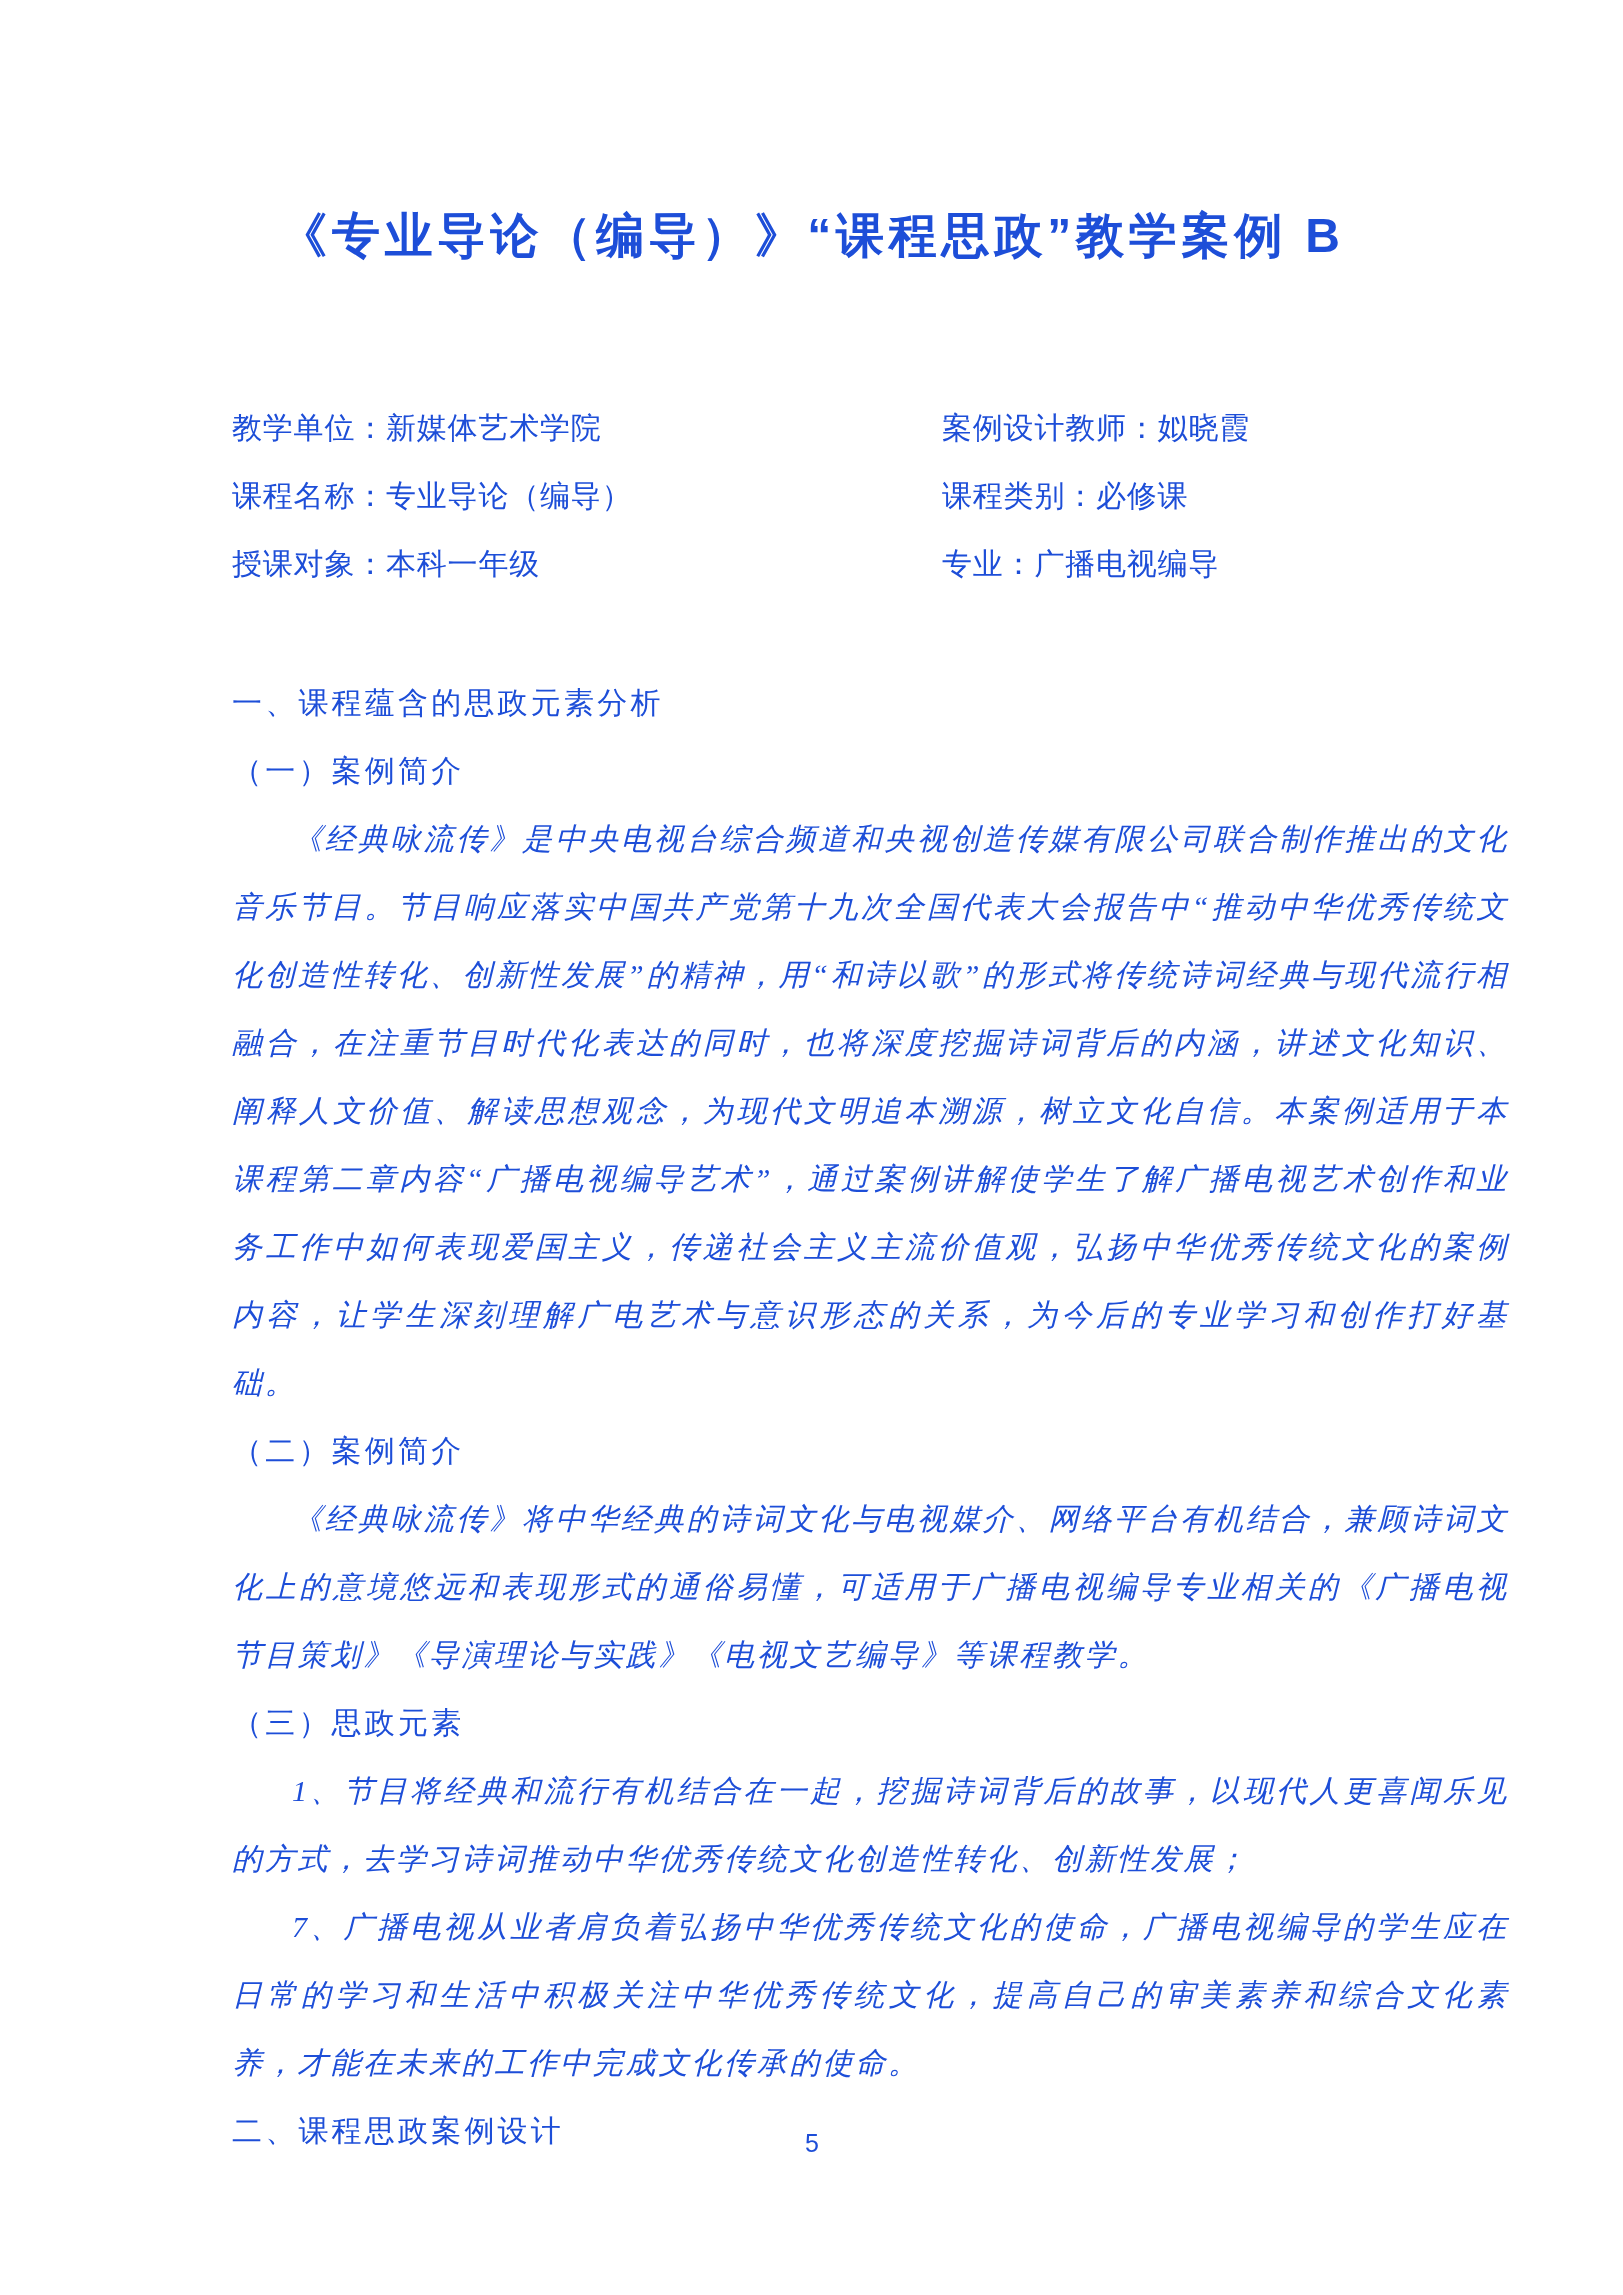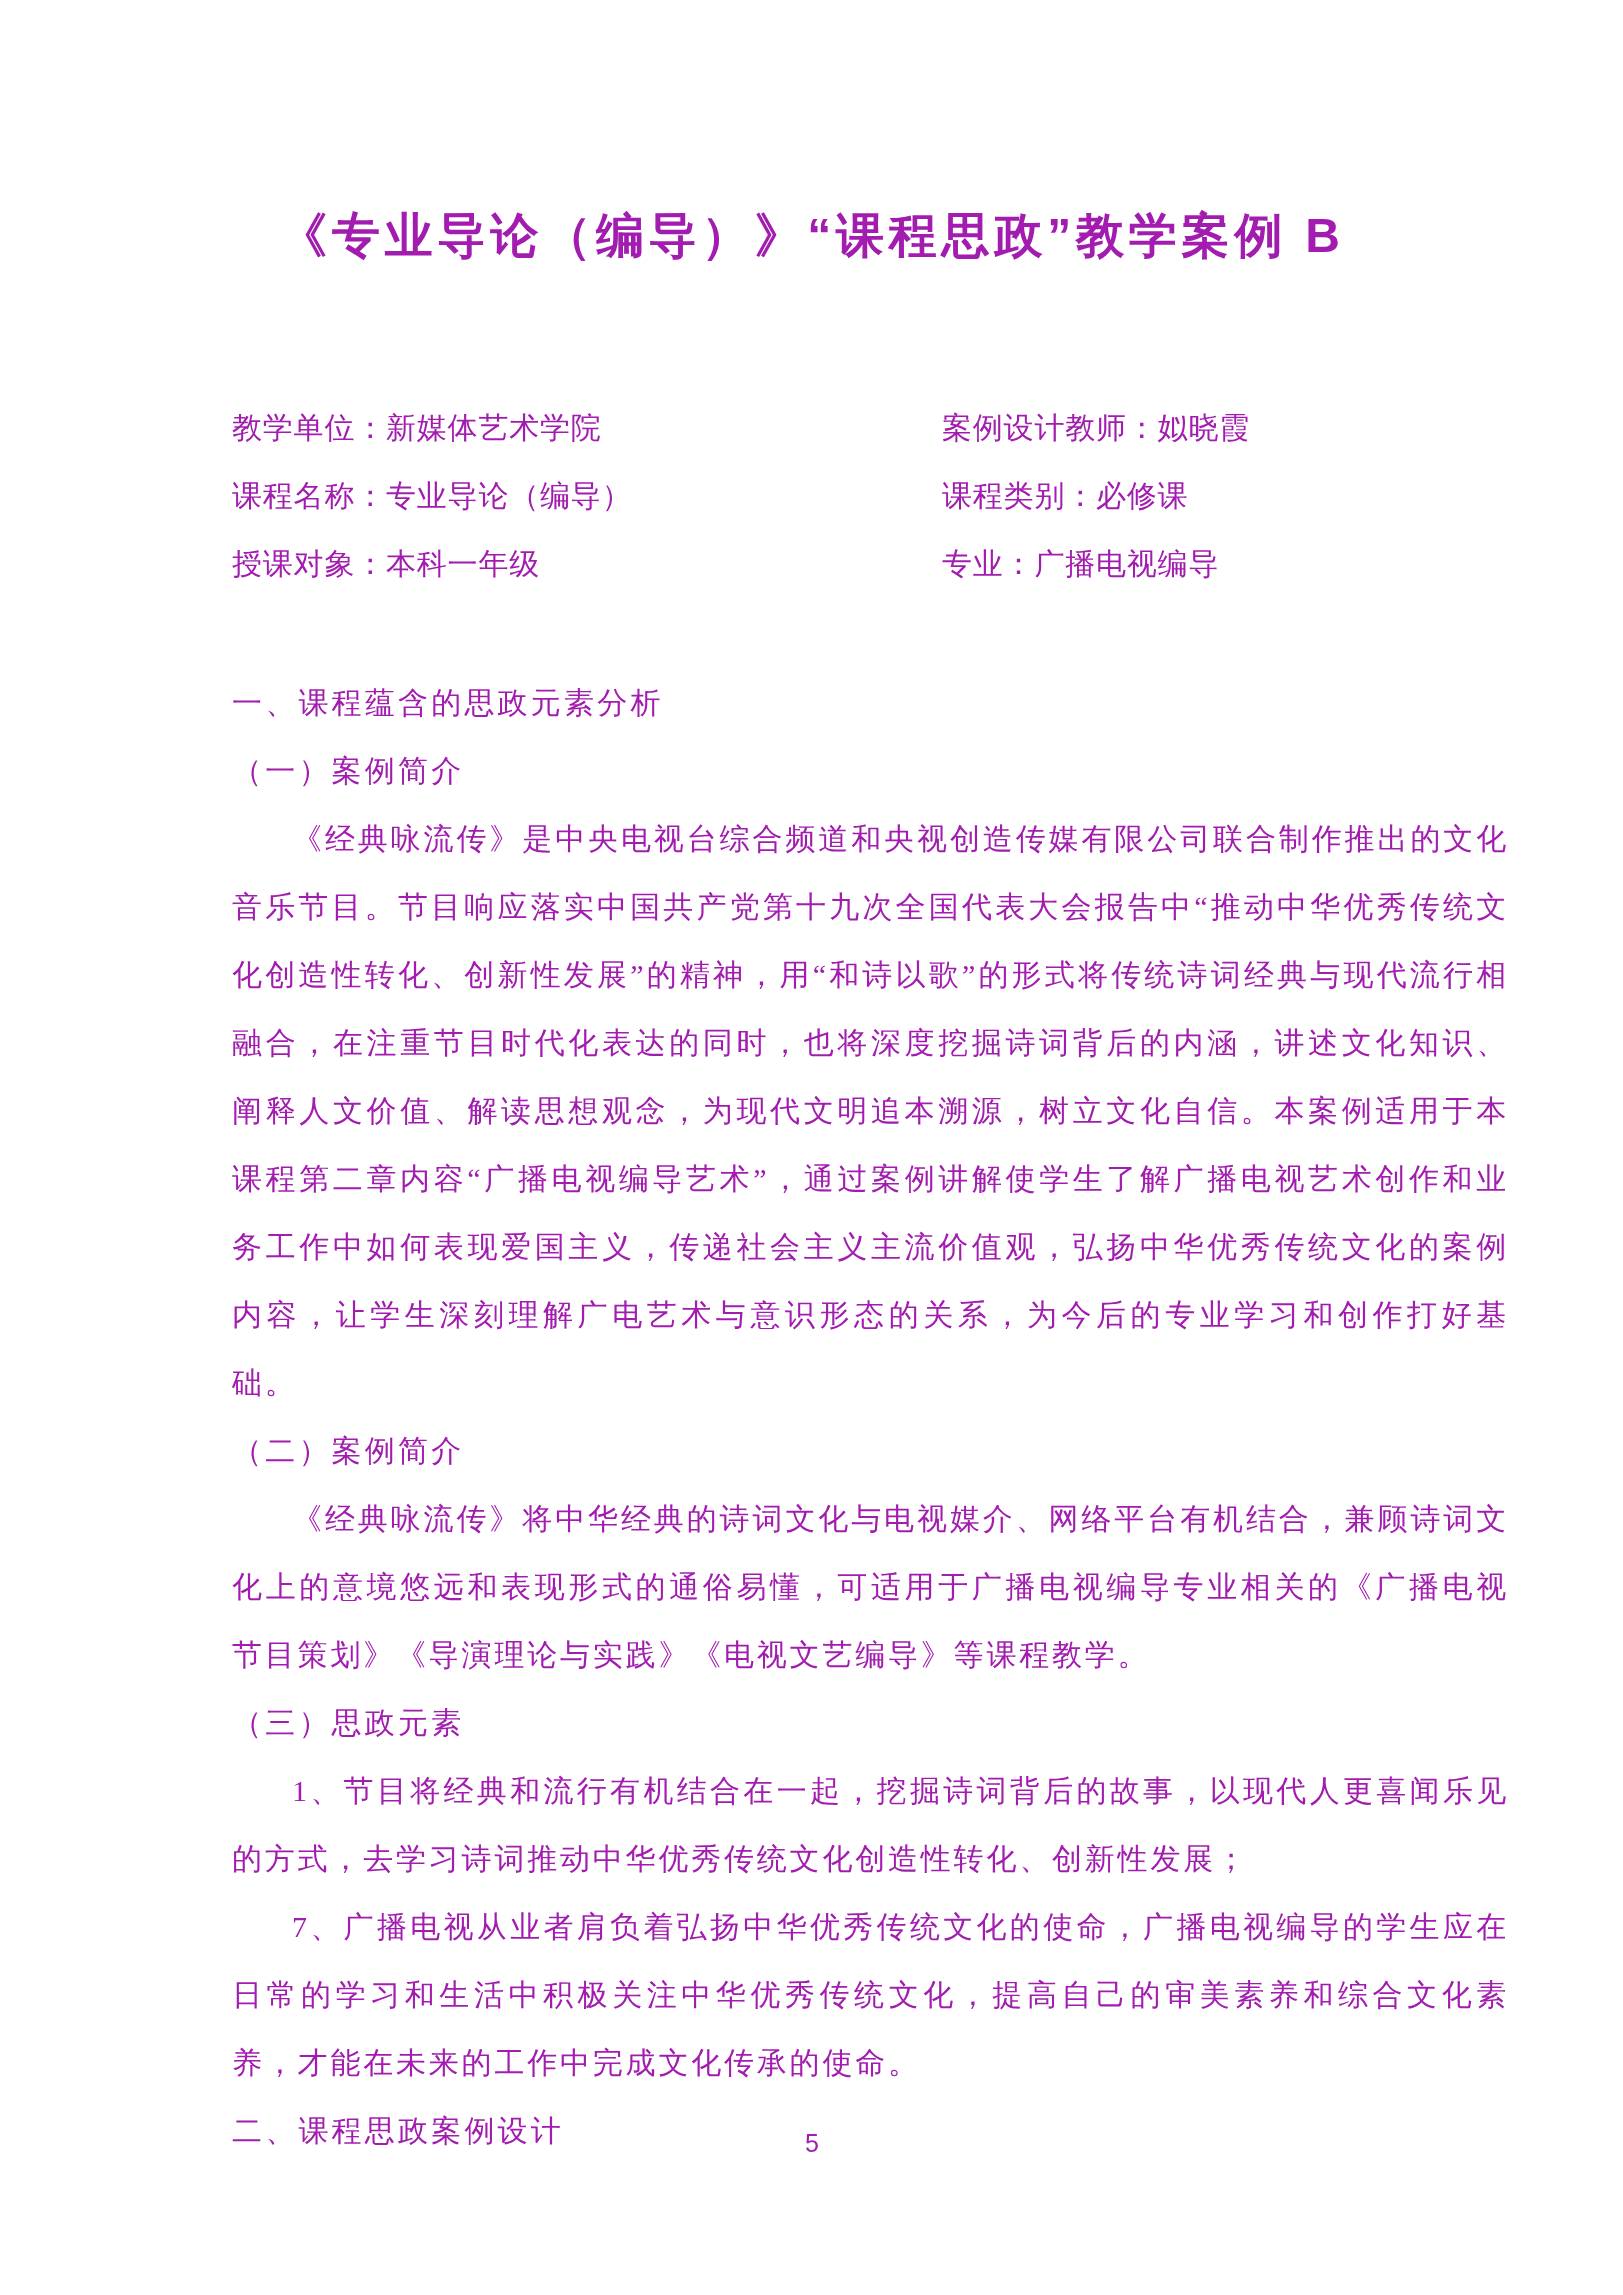--- a/index.html
+++ b/index.html
@@ -5,21 +5,21 @@
   html, body {
     margin: 0;
     padding: 0;
     background: #ffffff;
   }
   .page {
     position: relative;
     width: 1624px;
     height: 2295px;
     background: #ffffff;
-    color: #a21caf;
+    color: #1d4ed8;
     font-family: "Liberation Serif", serif;
     box-sizing: border-box;
     padding: 0 115px 0 232px;
     overflow: hidden;
   }
   .doc-title {
     margin: 0;
     padding-top: 208px;
     font-family: "Liberation Sans", sans-serif;
     font-weight: bold;
@@ -51,20 +51,21 @@
   }
   .body p {
     margin: 0;
   }
   .heading {
     font-weight: normal;
     letter-spacing: 3.2px;
   }
   .para {
     text-indent: 2em;
+    font-style: italic;
   }
   .page-number {
     position: absolute;
     left: 0;
     right: 0;
     top: 2127px;
     text-align: center;
     font-family: "Liberation Sans", sans-serif;
     font-size: 25px;
     line-height: 32px;

